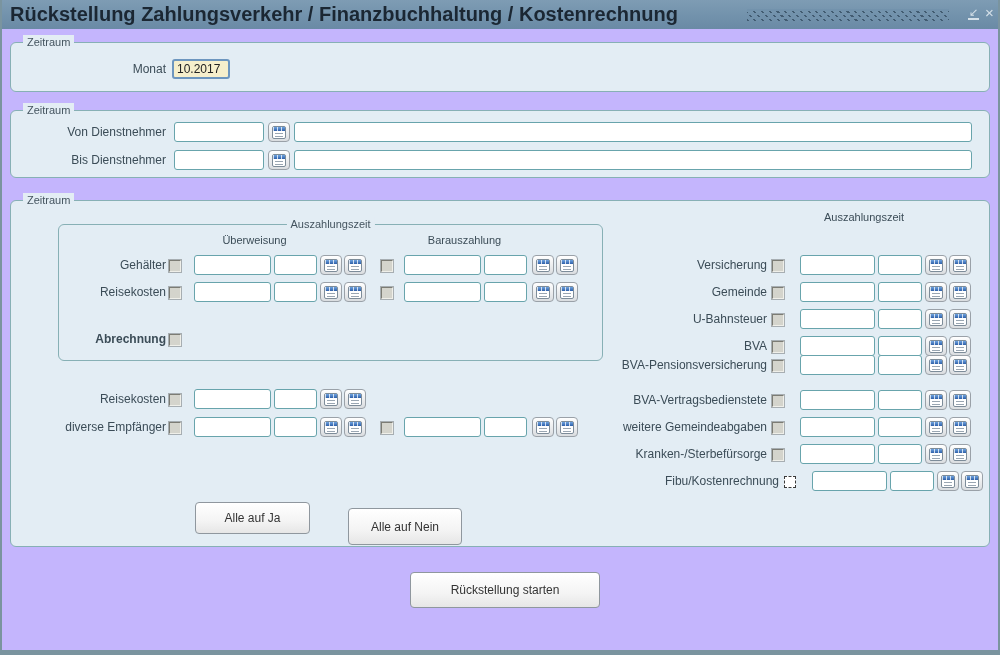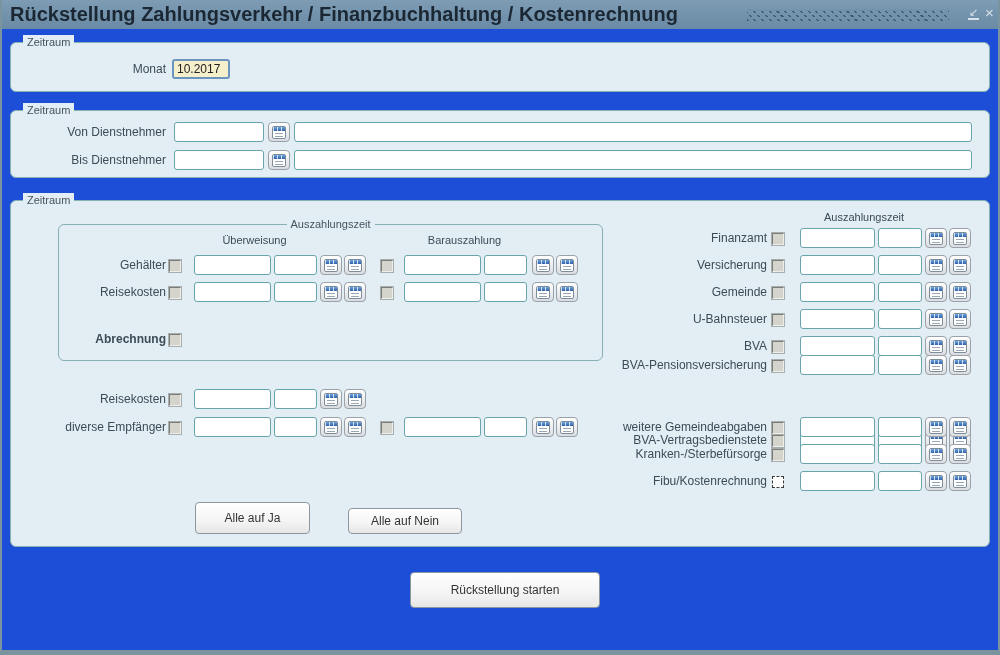--- a/index.html
+++ b/index.html
@@ -1,20 +1,20 @@
 <!DOCTYPE html>
 <html><head>
 <meta charset="utf-8">
 <style>
   * { margin:0; padding:0; box-sizing:border-box; }
   html,body { background:#c9d4dc; font-family:"Liberation Sans", sans-serif; }
 
   .window {
     position:relative; width:1000px; height:655px;
-    background:#1d4ed8;
+    background:#c4b5fd;
     border-left:2px solid #7a949f; border-right:2px solid #7a949f;
     border-bottom:5px solid #7a949f;
     overflow:hidden;
     padding-left:15px;
   }
 
   
   .titlebar {
     position:absolute; left:0; top:0; right:0; height:29px;
     background:linear-gradient(180deg,#7e9cb4 0%, #7292ac 55%, #6a8aa5 100%);
@@ -243,32 +243,20 @@
       <button class="ib c-b3">
           <span class="clip"></span>
         </button>
       <button class="ib c-b4">
           <span class="clip"></span>
         </button>
     </div>
 
     <span class="colhead" style="left:788px; top:10px; width:130px;">Auszahlungszeit</span>
 
-    <div class="grow" style="top:27px;">
-      <span class="lbl r-lab">Finanzamt</span>
-      <span class="cb r-cb"></span>
-      <input class="fld r-w" style="">
-      <input class="fld r-n" style="">
-      <button class="ib r-b1">
-          <span class="clip"></span>
-        </button>
-      <button class="ib r-b2">
-          <span class="clip"></span>
-        </button>
-    </div>
 
     <div class="grow" style="top:54px;">
       <span class="lbl r-lab">Versicherung</span>
       <span class="cb r-cb"></span>
       <input class="fld r-w" style="">
       <input class="fld r-n" style="">
       <button class="ib r-b1">
           <span class="clip"></span>
         </button>
       <button class="ib r-b2">
@@ -321,21 +309,21 @@
       <input class="fld r-w" style="">
       <input class="fld r-n" style="">
       <button class="ib r-b1">
           <span class="clip"></span>
         </button>
       <button class="ib r-b2">
           <span class="clip"></span>
         </button>
     </div>
 
-    <div class="grow" style="top:189px;margin-top:40px;">
+    <div class="grow" style="top:189px;">
       <span class="lbl r-lab">BVA-Vertragsbedienstete</span>
       <span class="cb r-cb"></span>
       <input class="fld r-w" style="">
       <input class="fld r-n" style="">
       <button class="ib r-b1">
           <span class="clip"></span>
         </button>
       <button class="ib r-b2">
           <span class="clip"></span>
         </button>
@@ -360,32 +348,32 @@
       <input class="fld r-w" style="">
       <input class="fld r-n" style="">
       <button class="ib r-b1">
           <span class="clip"></span>
         </button>
       <button class="ib r-b2">
           <span class="clip"></span>
         </button>
     </div>
 
-    <div class="grow" style="top:270px;">
+    <div class="grow" style="top:270px;margin-left:12px;">
       <span class="lbl r-lab">Fibu/Kostenrechnung</span>
       <span class="cb cb-focus r-cb"></span>
       <input class="fld r-w" style="">
       <input class="fld r-n" style="">
       <button class="ib r-b1">
           <span class="clip"></span>
         </button>
       <button class="ib r-b2">
           <span class="clip"></span>
         </button>
     </div>
 
     <button class="push" style="left:184px; top:301px; width:115px; height:32px;">Alle auf Ja</button>
-    <button class="push" style="left:337px; top:307px; width:114px; height:26px;">Alle auf Nein</button>
+    <button class="push" style="left:337px; top:307px; width:114px; height:37px;">Alle auf Nein</button>
   </div>
 
   <button class="push" style="left:408px; top:572px; width:190px; height:36px;">Rückstellung starten</button>
 
 </div>
 
 </body></html>

